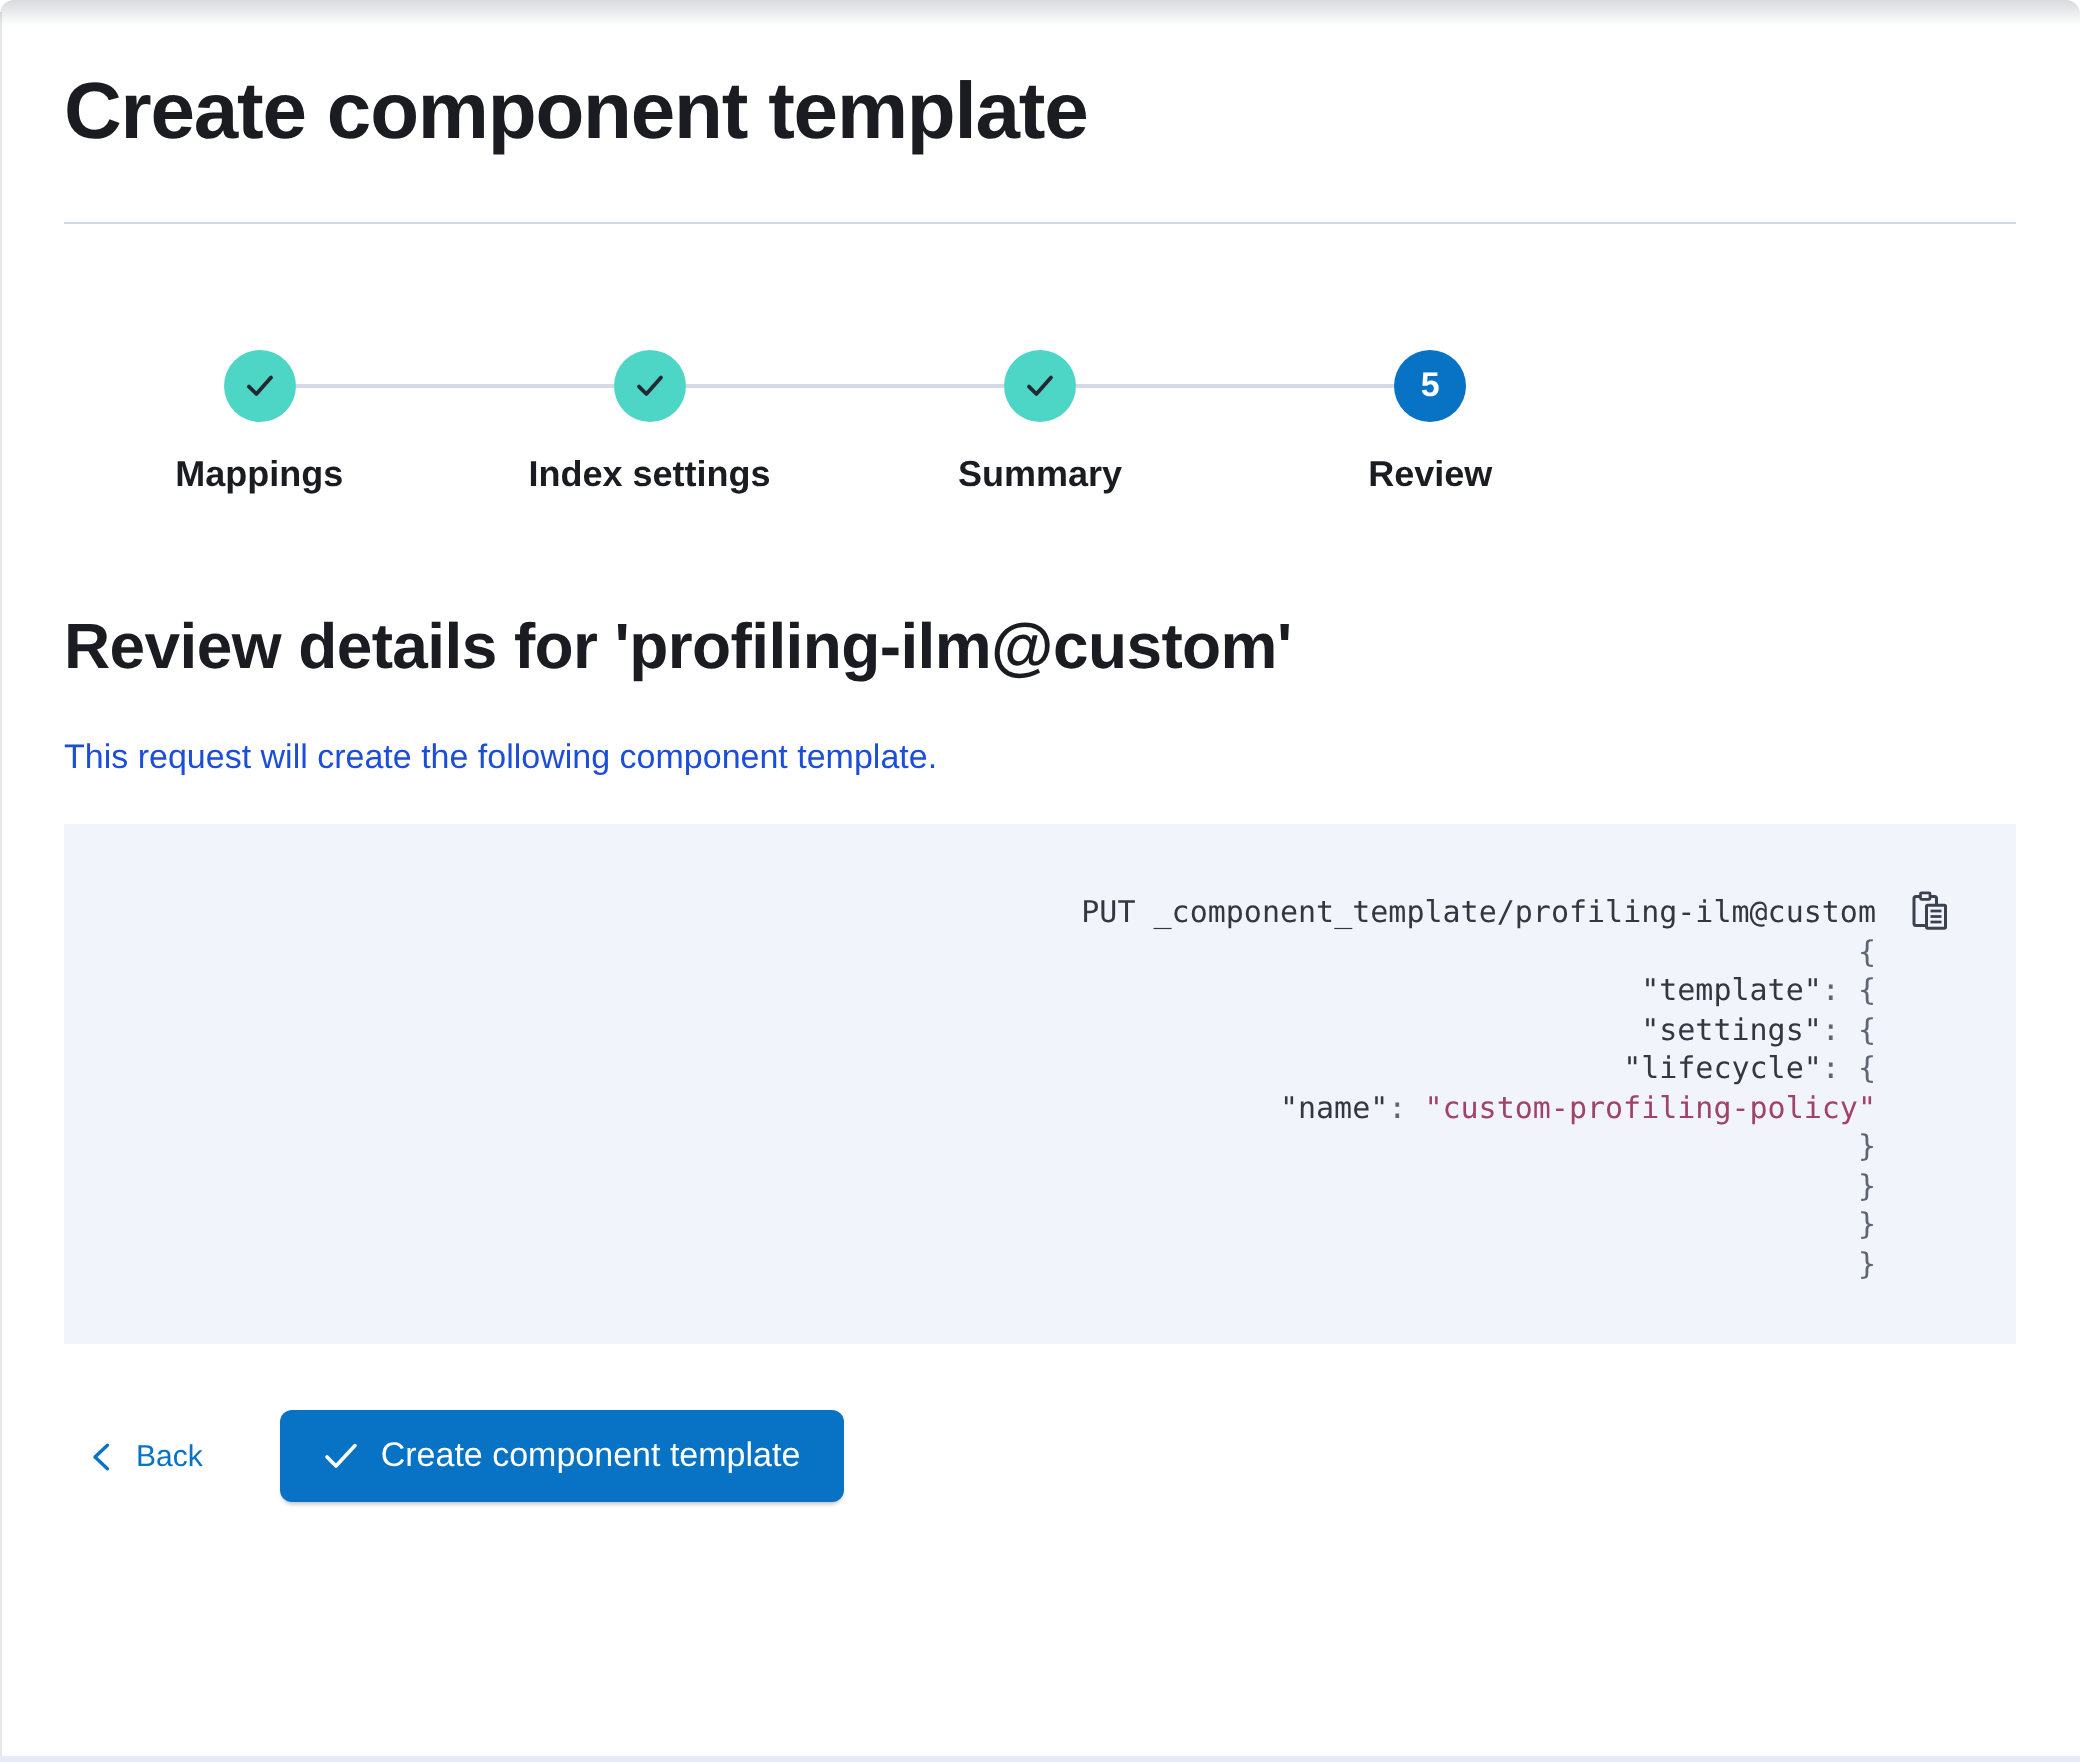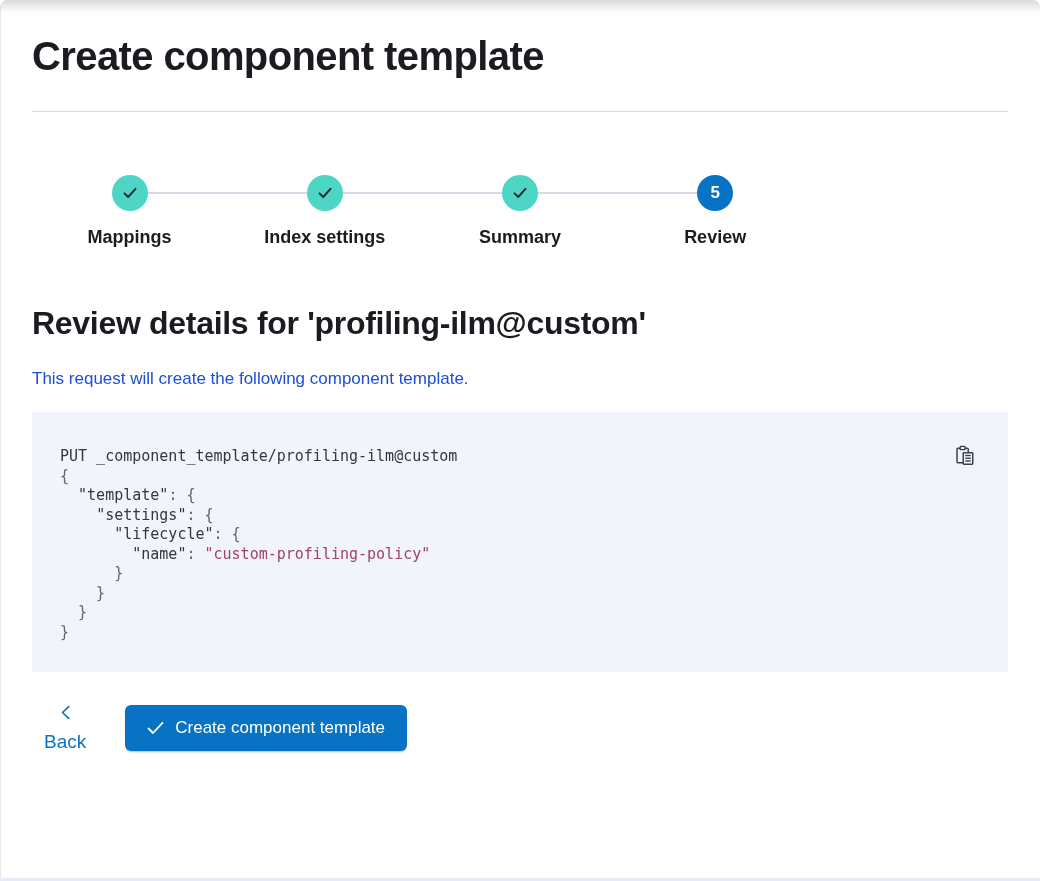--- a/index.html
+++ b/index.html
@@ -85,41 +85,40 @@
   .description { margin: 26px 0 0; font-size: 17px; line-height: 24px; color: #1d4ed8; }
 
   
   .code-block {
     position: relative; margin-top: 21px;
     background: #F1F4FA;
     padding: 35px 70px 30px 28px;
     font-family: "DejaVu Sans Mono", "Liberation Mono", monospace;
     font-size: 15px; line-height: 19.5px; color: #343741;
   }
-  .code-line { white-space: pre; }
+  .code-line { white-space: pre; text-align: right; }
   .tok-plain { color: #343741; }
   .tok-key { color: #343741; }
   .tok-punct { color: #5F6673; }
   .tok-string { color: #A0426B; }
   .copy-btn {
     position: absolute; top: 32px; right: 32px;
     width: 22px; height: 22px;
     display: flex; align-items: center; justify-content: center;
     background: none; border: none; padding: 0; cursor: pointer;
   }
 
   
   .footer { display: flex; align-items: center; margin-top: 33px; }
   .back-btn {
     display: flex; align-items: center; gap: 11px;
     background: none; border: none; padding: 0 6px; height: 46px;
     color: #0873C4; font-family: inherit;
-    font-size: 19px; font-weight: 500; cursor: pointer;
+    font-size: 15px; font-weight: 500; cursor: pointer;
     margin-left: 6px;
-    flex-direction: column;
   }
   .primary-btn {
     display: flex; align-items: center; gap: 11px;
     background: #0873C4; color: #ffffff;
     border: none; border-radius: 6px;
     height: 46px; padding: 0 22px; margin-left: 33px;
     font-family: inherit; font-size: 17px; font-weight: 500;
     cursor: pointer;
     box-shadow: 0 2px 2px -1px rgba(30,36,44,0.3);
   }

